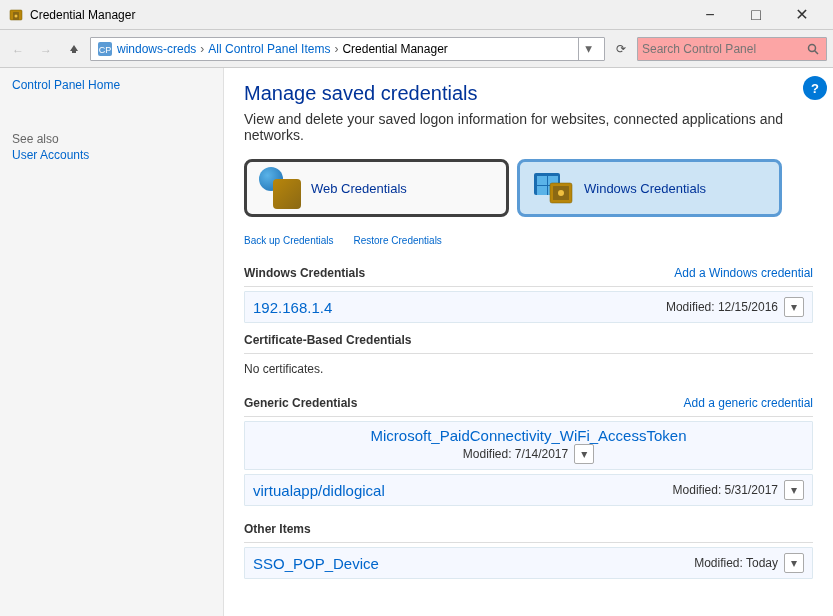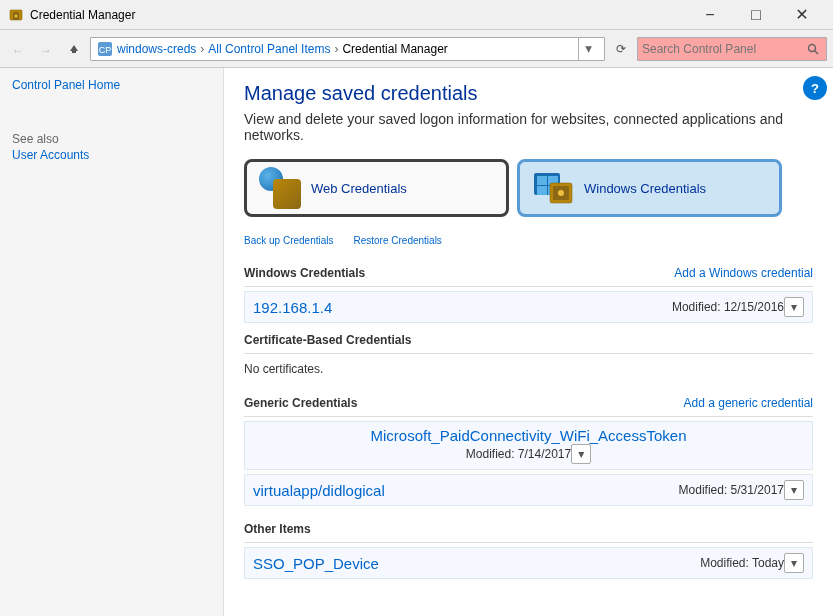--- a/index.html
+++ b/index.html
@@ -202,21 +202,21 @@
     
     .cred-row {
       display: flex; align-items: center; justify-content: space-between;
       padding: 5px 8px;
       background: #f5f8ff;
       border: 1px solid #dce8f0;
       margin-bottom: 4px;
       border-radius: 1px;
     }
     .cred-row-name { font-size: 15px; color: #0066cc; cursor: pointer; }
-    .cred-row-modified { font-size: 12px; color: #333; display: flex; align-items: center; }
+    .cred-row-modified { font-size: 12px; color: #333; display: flex; align-items: center; gap: 6px; }
     .expand-btn {
       width: 20px; height: 20px;
       background: #fff; border: 1px solid #aaa;
       border-radius: 2px; cursor: pointer;
       display: flex; align-items: center; justify-content: center;
       color: #555; font-size: 12px;
     }
 
     .no-certs { font-size: 12px; color: #333; padding: 4px 0 8px 0; }
 

